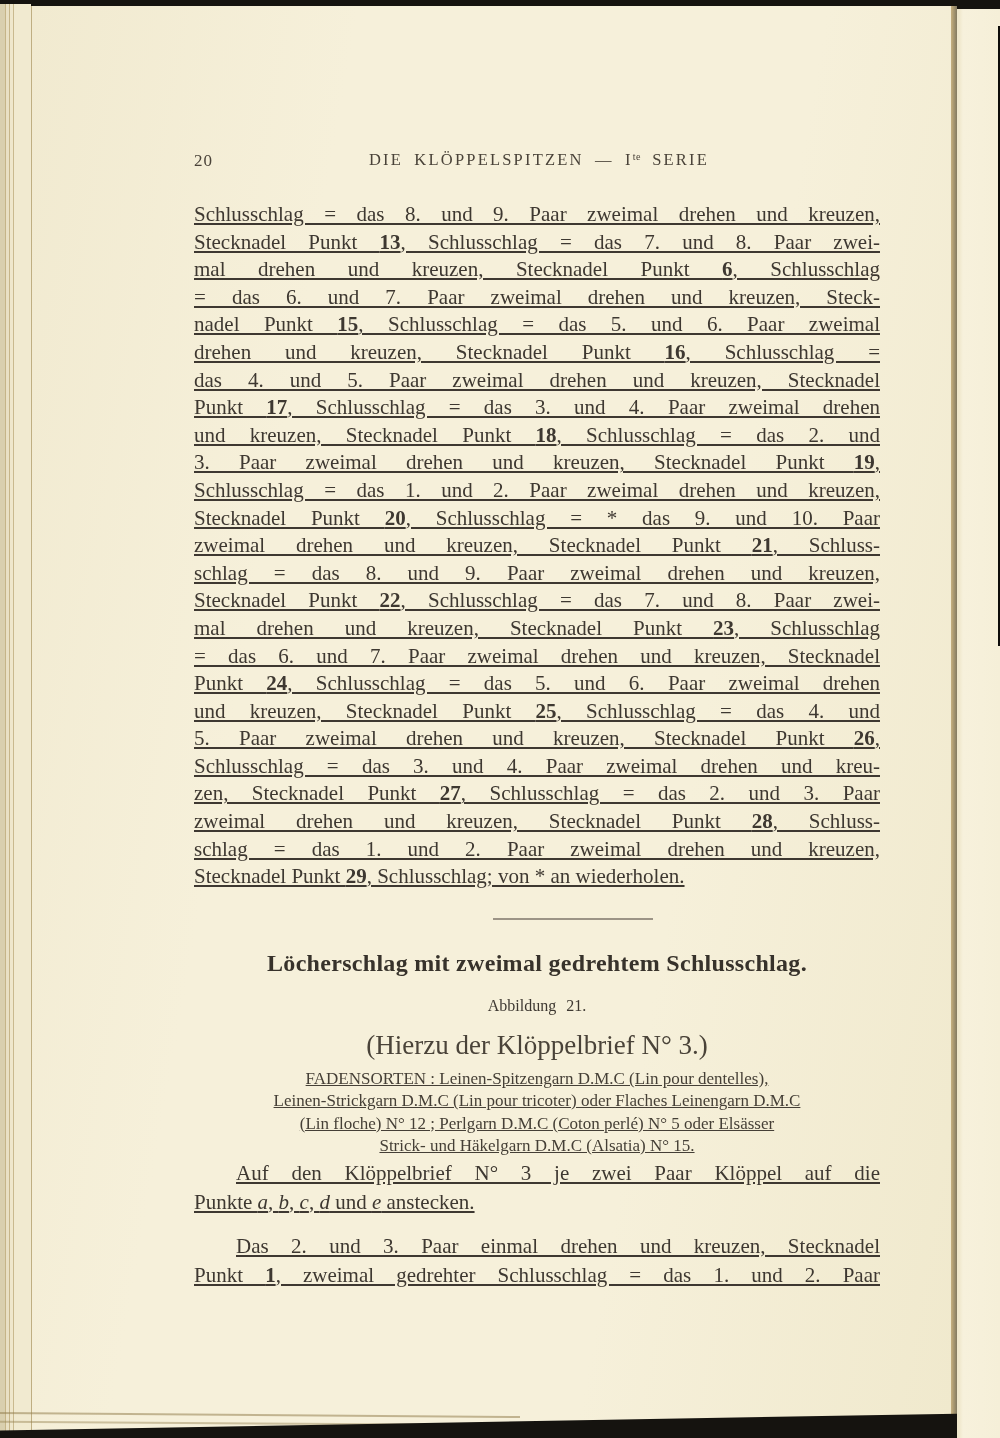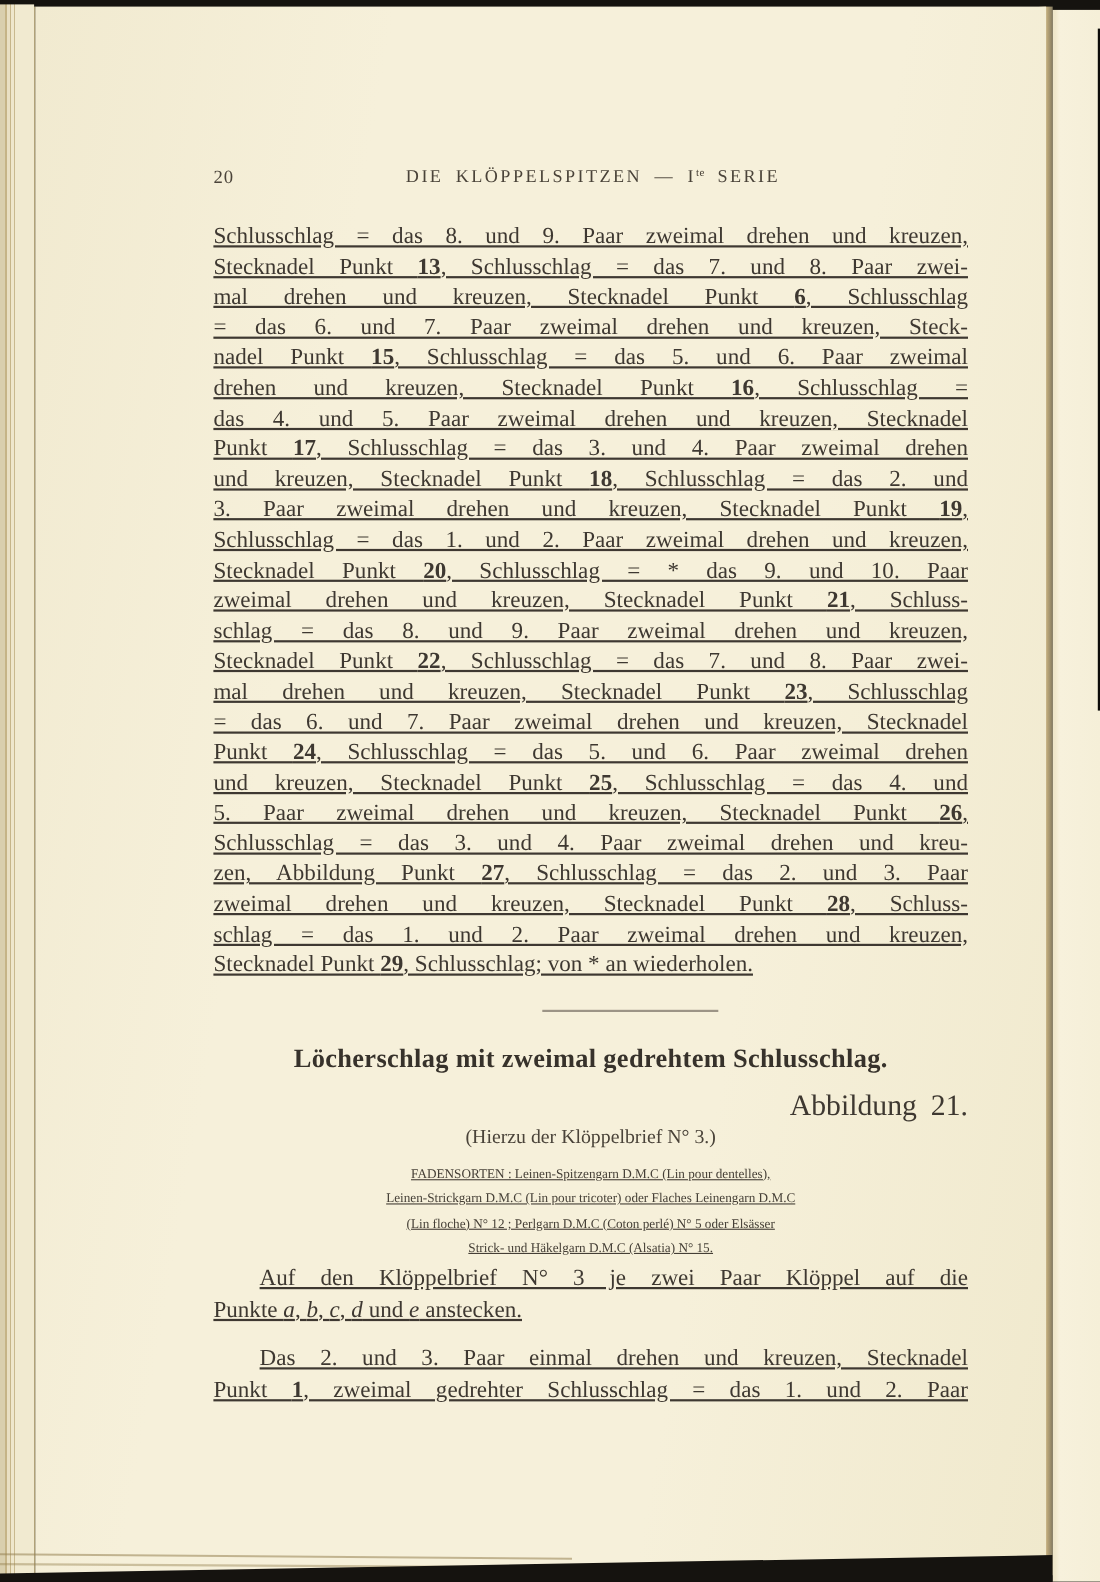--- a/index.html
+++ b/index.html
@@ -56,24 +56,24 @@
   .body-text { width: 686px; font-size: 21px; line-height: 27.6px; color: var(--ink, #3e3831); margin-top: 29px; }
   .jline { text-align: justify; text-align-last: justify; text-decoration: underline; -moz-text-align-last: justify; }
   .jline.nofull { text-align-last: left; -moz-text-align-last: left; }
   .jline.indent { text-indent: 42px; }
   .b { font-weight: 700; }
   .i { font-style: italic; }
 
   .divider { width: 160px; height: 0; border-top: 2px solid var(--rule, #7d766a); margin: 27px auto 0; opacity: .75; }
 
   .section-heading { width: 686px; margin: 29px 0 0; text-align: center; font-size: 24px; line-height: 29px; font-weight: 700; letter-spacing: .3px; color: #37322b; }
-  .subheading { width: 686px; margin-top: 13px; text-align: right; font-size: 27px; line-height: 29px; word-spacing: 6px; color: var(--ink, #3e3831); }
-  .pattern-note { width: 686px; margin-top: 0; text-align: center; font-size: 18px; line-height: 26px; color: var(--ink_light, #4a4339); }
+  .subheading { width: 686px; margin-top: 13px; text-align: center; font-size: 16px; line-height: 29px; word-spacing: 6px; color: var(--ink, #3e3831); }
+  .pattern-note { width: 686px; margin-top: 12px; text-align: center; font-size: 27px; line-height: 26px; color: var(--ink_light, #4a4339); }
 
-  .fadensorten { width: 686px; margin-top: 10px; font-size: 12px; line-height: 22.4px; color: #453f36; }
+  .fadensorten { width: 686px; margin-top: 10px; font-size: 17px; line-height: 22.4px; color: #453f36; }
   .fadensorten .jline { text-align: center; text-align-last: center; -moz-text-align-last: center; }
 
   .p2 { margin-top: 2px; line-height: 28.4px; }
   .p3 { margin-top: 16px; line-height: 28.4px; }
 </style>
 </head>
 <body>
 
 <div class="scene">
   <div class="edge-stack-left"></div>
@@ -102,21 +102,21 @@
         <div class="jline"><span>Stecknadel Punkt </span><span class="b">20</span><span>, Schlusschlag = * das 9. und 10. Paar</span></div>
         <div class="jline"><span>zweimal drehen und kreuzen, Stecknadel Punkt </span><span class="b">21</span><span>, Schluss-</span></div>
         <div class="jline"><span>schlag = das 8. und 9. Paar zweimal drehen und kreuzen,</span></div>
         <div class="jline"><span>Stecknadel Punkt </span><span class="b">22</span><span>, Schlusschlag = das 7. und 8. Paar zwei-</span></div>
         <div class="jline"><span>mal drehen und kreuzen, Stecknadel Punkt </span><span class="b">23</span><span>, Schlusschlag</span></div>
         <div class="jline"><span>= das 6. und 7. Paar zweimal drehen und kreuzen, Stecknadel</span></div>
         <div class="jline"><span>Punkt </span><span class="b">24</span><span>, Schlusschlag = das 5. und 6. Paar zweimal drehen</span></div>
         <div class="jline"><span>und kreuzen, Stecknadel Punkt </span><span class="b">25</span><span>, Schlusschlag = das 4. und</span></div>
         <div class="jline"><span>5. Paar zweimal drehen und kreuzen, Stecknadel Punkt </span><span class="b">26</span><span>,</span></div>
         <div class="jline"><span>Schlusschlag = das 3. und 4. Paar zweimal drehen und kreu-</span></div>
-        <div class="jline"><span>zen, Abbildung Punkt </span><span class="b">27</span><span>, Schlusschlag = das 2. und 3. Paar</span></div>
+        <div class="jline"><span>zen, Stecknadel Punkt </span><span class="b">27</span><span>, Schlusschlag = das 2. und 3. Paar</span></div>
         <div class="jline"><span>zweimal drehen und kreuzen, Stecknadel Punkt </span><span class="b">28</span><span>, Schluss-</span></div>
         <div class="jline"><span>schlag = das 1. und 2. Paar zweimal drehen und kreuzen,</span></div>
         <div class="jline nofull"><span>Stecknadel Punkt </span><span class="b">29</span><span>, Schlusschlag; von * an wiederholen.</span></div>
       </div>
 
     <div class="divider"></div>
 
     <h2 class="section-heading">Löcherschlag mit zweimal gedrehtem Schlusschlag.</h2>
     <div class="subheading">Abbildung 21.</div>
     <div class="pattern-note">(Hierzu der Klöppelbrief N° 3.)</div>

